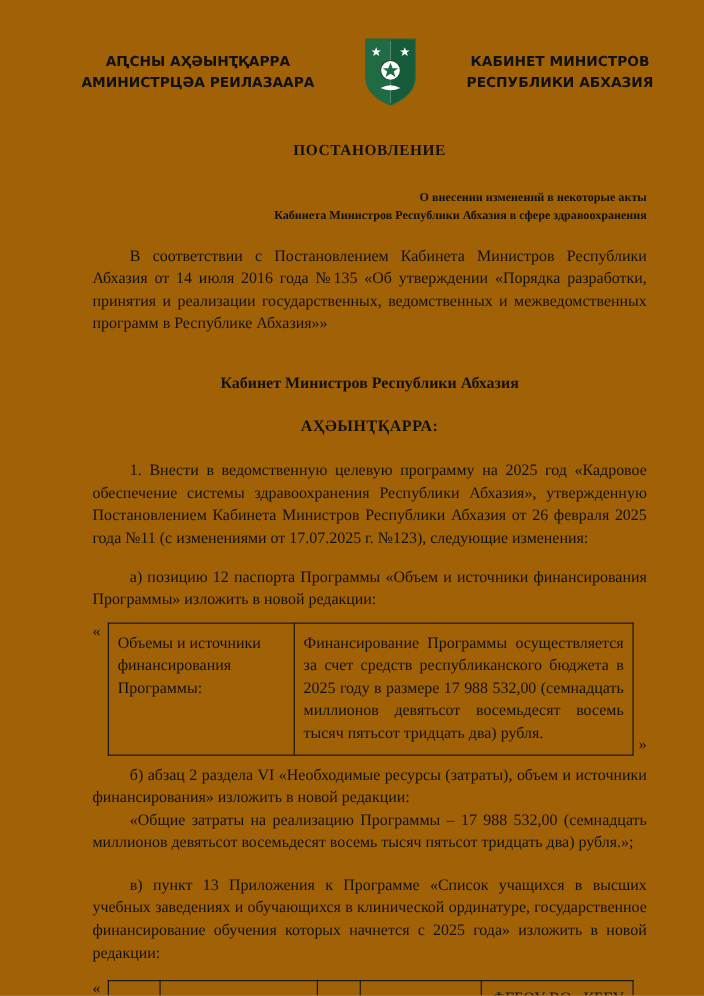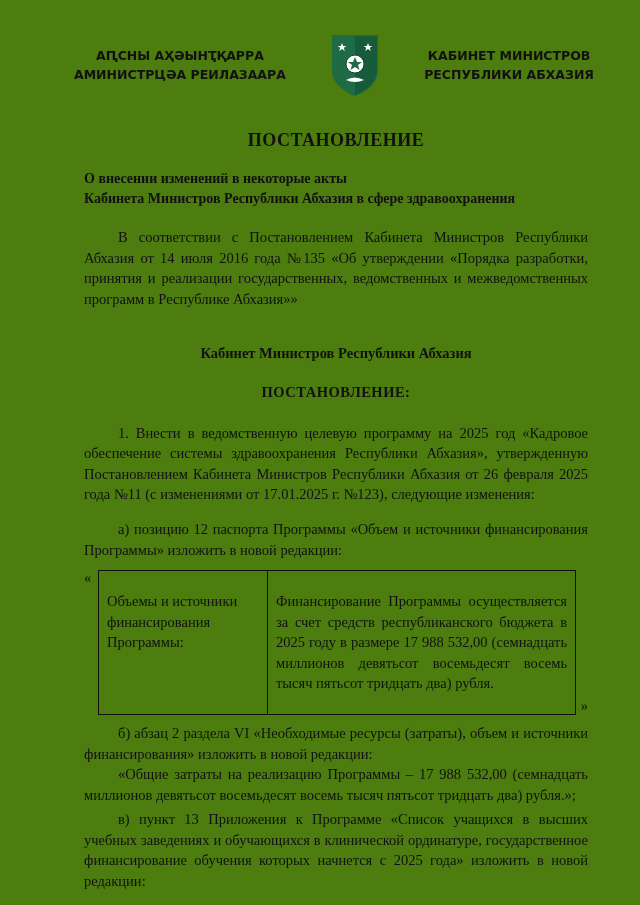--- a/index.html
+++ b/index.html
@@ -1,43 +1,43 @@
 <!DOCTYPE html>
 <html><head>
 <meta charset="utf-8">
 <style>
   html,body{margin:0;padding:0;background:#888;}
   .page{
-    width:640px;height:905px;background:#4d7c0f;color:#111;
+    width:640px;height:905px;background:#a16207;color:#111;
     position:relative;box-sizing:border-box;
     padding:34px 52px 20px 84px;
     font-family:"Liberation Serif","DejaVu Serif",serif;
     font-size:14.5px;line-height:1.42;overflow:hidden;
   }
   
   .doc-header{display:flex;align-items:center;justify-content:space-between;
     font-family:"DejaVu Sans","Liberation Sans",sans-serif;
     font-weight:bold;font-size:12.5px;line-height:1.5;text-align:center;}
   .org{white-space:nowrap;}
   .org.abk{margin-left:-10px;}
   .org.rus{margin-right:-6px;}
   .emblem{width:50px;height:64px;margin:0 6px;flex:0 0 auto;}
   
-  .title{font-size:18px;font-weight:bold;text-align:center;margin:30px 0 0 0;letter-spacing:.5px;}
-  .subtitle{font-weight:bold;text-align:left;margin-top:15px;font-size:14px;line-height:1.45;}
+  .title{font-size:14px;font-weight:bold;text-align:center;margin:30px 0 0 0;letter-spacing:.5px;}
+  .subtitle{font-weight:bold;text-align:right;margin-top:25px;font-size:11px;line-height:1.45;}
   
   p.para{margin:14px 0 0 0;text-align:justify;text-indent:34px;}
   .center-bold{font-weight:bold;text-align:center;margin:16px 0 0 0;}
   .resolves{letter-spacing:.5px;}
   
   .table-wrap{display:flex;margin-top:10px;}
   .oq{flex:0 0 14px;align-self:flex-start;line-height:1.2;}
   .cq{flex:0 0 12px;align-self:flex-end;line-height:1.2;text-align:right;}
   table{border-collapse:collapse;flex:1 1 auto;}
-  td{border:1.2px solid #111;padding:20px 8px;vertical-align:top;}
+  td{border:1.2px solid #111;padding:8px 8px;vertical-align:top;}
   .t1-c1{width:152px;}
   .t1-c2{text-align:justify;}
   .t2 td{vertical-align:middle;text-align:center;padding:6px 6px;}
   .t2 .c-num{width:40px;}
   .t2 .c-name{width:150px;}
   .t2 .c-course{width:32px;}
   .t2 .c-spec{width:106px;text-align:left;padding-left:9px;}
   .t2 .c-inst{width:140px;text-align:right;padding-right:8px;}
   .t2-row{height:84px;}
   
@@ -74,44 +74,44 @@
 
   <div class="subtitle">
     <div>О внесении изменений в некоторые акты</div>
     <div>Кабинета Министров Республики Абхазия в сфере здравоохранения</div>
   </div>
 
   <p class="para" style="margin-top:18px">В соответствии с Постановлением Кабинета Министров Республики Абхазия от 14  июля  2016 года №135 «Об утверждении «Порядка разработки, принятия и реализации государственных, ведомственных и межведомственных программ в Республике Абхазия»»</p>
 
   <p class="center-bold" style="margin-top:34px">Кабинет Министров Республики Абхазия</p>
 
-  <p class="center-bold resolves" style="margin-top:18px">ПОСТАНОВЛЕНИЕ:</p>
+  <p class="center-bold resolves" style="margin-top:18px">АҲӘЫНҬҚАРРА:</p>
 
-  <p class="para" style="margin-top:20px">1. Внести в ведомственную целевую программу на 2025 год «Кадровое обеспечение системы здравоохранения Республики Абхазия», утвержденную Постановлением Кабинета Министров Республики Абхазия от 26 февраля 2025 года №11 (с изменениями от 17.01.2025 г. №123), следующие изменения:</p>
+  <p class="para" style="margin-top:20px">1. Внести в ведомственную целевую программу на 2025 год «Кадровое обеспечение системы здравоохранения Республики Абхазия», утвержденную Постановлением Кабинета Министров Республики Абхазия от 26 февраля 2025 года №11 (с изменениями от 17.07.2025 г. №123), следующие изменения:</p>
 
   <p class="para">а) позицию 12 паспорта Программы «Объем и источники финансирования Программы» изложить в новой редакции:</p>
 
   <div class="table-wrap">
     <span class="oq">«</span>
     <table>
       <tbody>
         <tr>
           <td class="t1-c1">Объемы и источники финансирования Программы:</td>
           <td class="t1-c2">Финансирование Программы осуществляется за счет средств республиканского бюджета в 2025 году в размере 17 988 532,00 (семнадцать миллионов девятьсот восемьдесят восемь тысяч пятьсот тридцать два) рубля.</td>
         </tr>
       </tbody>
     </table>
     <span class="cq">»</span>
   </div>
 
   <p class="para" style="margin-top:8px">б) абзац 2 раздела VI «Необходимые ресурсы (затраты), объем и источники финансирования» изложить в новой редакции:</p>
 
   <p class="para" style="margin-top:0">«Общие затраты на реализацию Программы – 17 988 532,00 (семнадцать миллионов девятьсот восемьдесят восемь тысяч пятьсот тридцать два) рубля.»;</p>
 
-  <p class="para" style="margin-top:4px">в) пункт 13 Приложения к Программе «Список учащихся в высших учебных заведениях и обучающихся в клинической ординатуре, государственное финансирование обучения которых начнется с 2025 года» изложить в новой редакции:</p>
+  <p class="para" style="margin-top:18px">в) пункт 13 Приложения к Программе «Список учащихся в высших учебных заведениях и обучающихся в клинической ординатуре, государственное финансирование обучения которых начнется с 2025 года» изложить в новой редакции:</p>
 
   <div class="table-wrap" style="margin-top:14px">
     <span class="oq">«</span>
     <table class="t2">
       <tbody>
         <tr class="t2-row">
           <td class="c-num">13</td>
           <td class="c-name">Тхастокуа Ясмин Аслановна студ.</td>
           <td class="c-course">4</td>
           <td class="c-spec">Лечебное дело</td>

